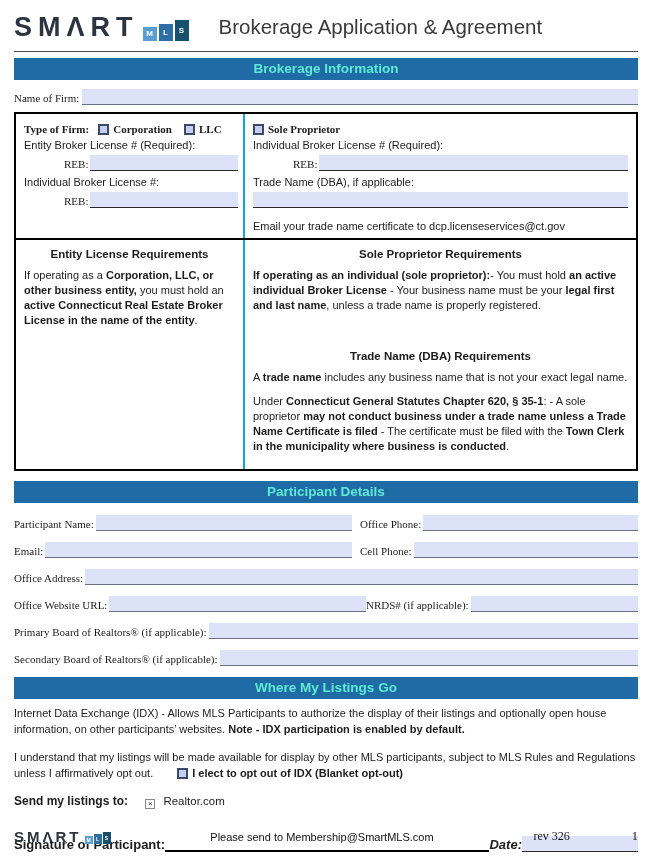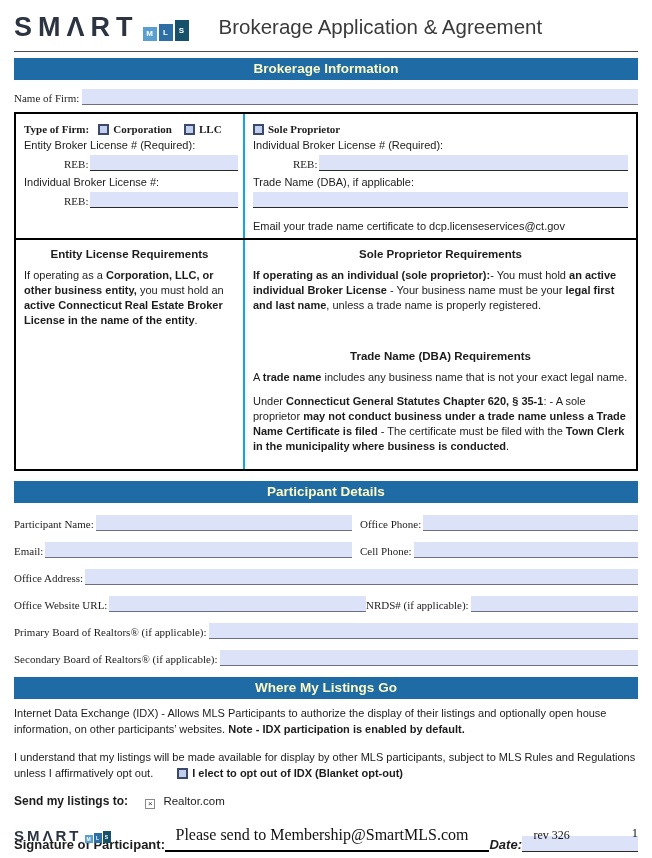--- a/index.html
+++ b/index.html
@@ -21,21 +21,21 @@
   .logo.small .logo-box.m { height:8px; }
   .logo.small .logo-box.l { height:10px; }
   .logo.small .logo-box.s { height:12px; }
 
   
   .header { display:flex; align-items:center; height:38px; }
   .doc-title { font-size:20.5px; color:#3a3a3a; margin-left:30px; white-space:nowrap; }
   .header-rule { border-bottom:1px solid #4a4a4a; margin-top:5px; }
 
   
-  .section-bar { background:#1f6ba6; color:#fef9c3; font-weight:bold; font-size:13.5px;
+  .section-bar { background:#1f6ba6; color:#5eead4; font-weight:bold; font-size:13.5px;
                  text-align:center; padding:4px 0 4px 0; line-height:14px; }
 
   
   .field { background:#dce3f9; border:none; border-bottom:1px solid #6a6f85; height:16px;
            font-family:"Liberation Sans", sans-serif; font-size:11px; padding:0 3px; outline:none; }
   .lbl { font-size:11px; white-space:nowrap;font-family:Liberation Serif, serif; }
   .b { font-weight:bold; }
 
   .name-row { display:flex; align-items:flex-end; margin-top:9px; }
   .name-row .lbl { margin-right:3px; padding-bottom:1px; }
@@ -86,21 +86,21 @@
 
   
   .sig-row { display:flex; align-items:flex-end; margin-top:27px; }
   .sig-lbl { font-weight:bold; font-size:13px; white-space:nowrap; }
   .sig-line { flex:1; border-bottom:2px solid #000; height:16px; }
   .date-lbl { font-weight:bold; font-size:13px; white-space:nowrap;font-style:italic; }
   .date-field { width:116px; border-bottom:1px solid #2a2a2a; }
 
   
   .footer { position:absolute; left:14px; right:14px; bottom:14px; display:flex; align-items:center; }
-  .footer-center { flex:1; text-align:center; font-family:Liberation Serif, serif; font-size:16px; color:#111; }
+  .footer-center { flex:1; text-align:center; font-family:Liberation Sans, sans-serif; font-size:11px; color:#111; }
   .footer-rev { font-family:"Liberation Serif", serif; font-size:12px; color:#111; margin-right:62px; }
   .footer-page { font-family:"Liberation Serif", serif; font-size:12.5px; color:#111; align-self:flex-start; }
 </style>
 </head>
 <body>
 
 <div class="page">
 
   <div class="header">
     <div class="logo">

